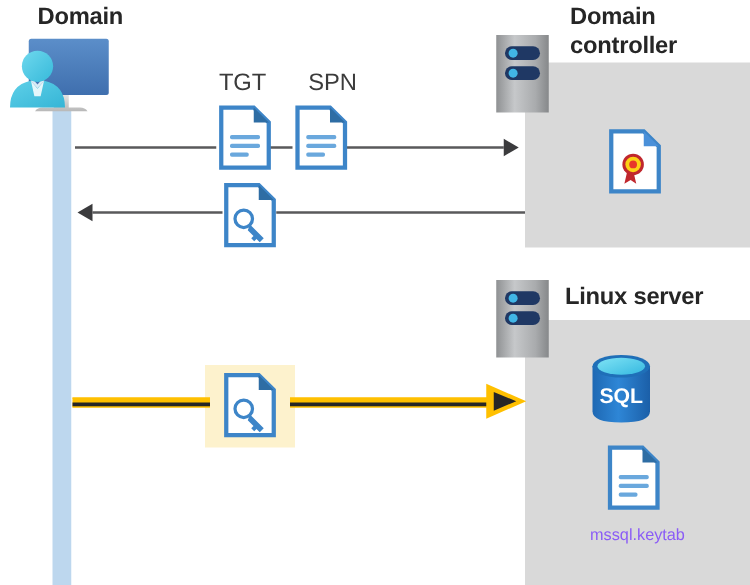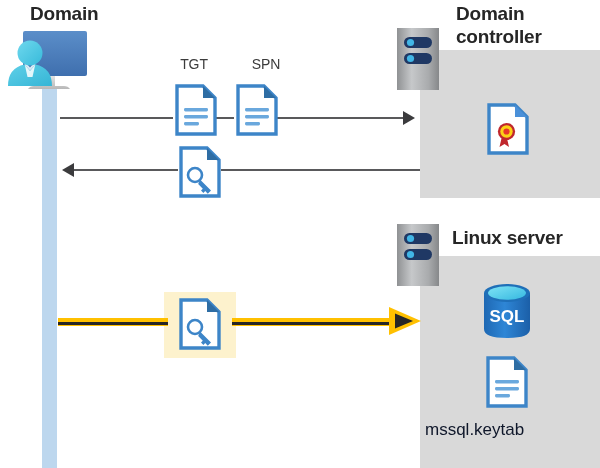--- a/index.html
+++ b/index.html
@@ -33,31 +33,32 @@
     letter-spacing: -0.2px;
   }
 
   
   .lifeline {
     background: #bdd7ee;
   }
 
   
   .doclabel {
-    font-size: 14px;
+    font-size: 19px;
     color: #3b3b3b;
     letter-spacing: -0.1px;
     text-align: center;
     white-space: nowrap;
   }
 
   
   .filecaption {
-    font-size: 17px;
-    color: #0f172a;
+    font-size: 13px;
+    color: #8b5cf6;
+    text-align: center;
     white-space: nowrap;
   }
 
   
   .highlight {
     background: #fdf2cd;
   }
 
   
   .gline {
@@ -239,21 +240,21 @@
         </linearGradient>
       </defs>
       <rect x="0" y="0" width="42" height="62" fill="url(#svrGrad2)"></rect>
       <rect x="7" y="9" width="28" height="11" rx="5.5" fill="#1f3864"></rect>
       <circle cx="13.5" cy="14.5" r="3.6" fill="#41b6e6"></circle>
       <rect x="7" y="25" width="28" height="11" rx="5.5" fill="#1f3864"></rect>
       <circle cx="13.5" cy="30.5" r="3.6" fill="#41b6e6"></circle>
     </svg>
   </div>
 
-  <div class="abs" style="left:482px; top:282px; width:50px; height:58px;text-decoration:underline;">
+  <div class="abs" style="left:472px; top:282px; width:50px; height:58px;text-decoration:underline;">
     <svg width="50" height="58" viewBox="0 0 50 58">
       <defs>
         <linearGradient id="dbGrad" x1="0" y1="0" x2="1" y2="0">
           <stop offset="0%" stop-color="#1e68b3"></stop>
           <stop offset="45%" stop-color="#2e86d6"></stop>
           <stop offset="100%" stop-color="#1b5fa8"></stop>
         </linearGradient>
         <linearGradient id="dbTop" x1="0" y1="0" x2="1" y2="1">
           <stop offset="0%" stop-color="#7fe3f5"></stop>
           <stop offset="100%" stop-color="#35b8e0"></stop>

